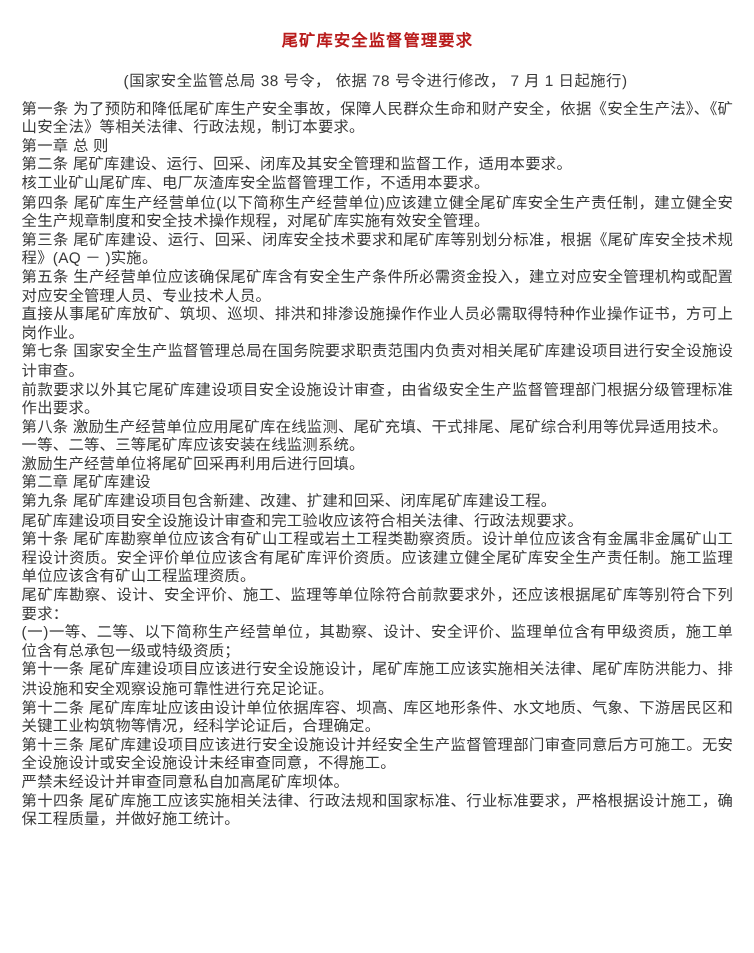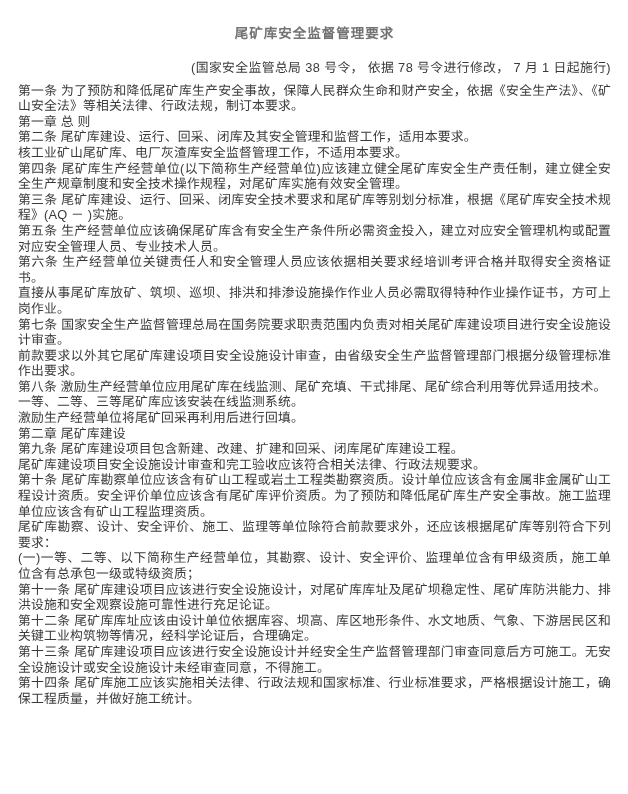--- a/index.html
+++ b/index.html
@@ -18,29 +18,28 @@
     padding: 26px 17px 0 18px;
     color: #3a3a3a;
   }
   .doc-title {
     font-size: 13.5px;
     font-weight: 700;
     text-align: center;
     line-height: 15px;
     letter-spacing: 1px;
     margin-bottom: 19px;
-    color: #737373;
+    color: #b91c1c;
   }
   .doc-subtitle {
     font-size: 12.8px;
     line-height: 15.6px;
     padding-left: 85px;
     margin-bottom: 7px;
     letter-spacing: 0.4px;
-    text-align: right;
   }
   .para {
     font-size: 12.8px;
     line-height: 15.6px;
     text-align: justify;
     letter-spacing: 0.2px;
     word-break: break-all;
   }
 </style>
 </head>
@@ -51,31 +50,31 @@
   <div class="doc-subtitle">(国家安全监管总局 38 号令， 依据 78 号令进行修改， 7 月 1 日起施行)</div>
 
   <div>
     <div class="para">第一条 为了预防和降低尾矿库生产安全事故，保障人民群众生命和财产安全，依据《安全生产法》、《矿山安全法》等相关法律、行政法规，制订本要求。</div>
     <div class="para">第一章 总 则</div>
     <div class="para">第二条 尾矿库建设、运行、回采、闭库及其安全管理和监督工作，适用本要求。</div>
     <div class="para">核工业矿山尾矿库、电厂灰渣库安全监督管理工作，不适用本要求。</div>
     <div class="para">第四条 尾矿库生产经营单位(以下简称生产经营单位)应该建立健全尾矿库安全生产责任制，建立健全安全生产规章制度和安全技术操作规程，对尾矿库实施有效安全管理。</div>
     <div class="para">第三条 尾矿库建设、运行、回采、闭库安全技术要求和尾矿库等别划分标准，根据《尾矿库安全技术规程》(AQ － )实施。</div>
     <div class="para">第五条 生产经营单位应该确保尾矿库含有安全生产条件所必需资金投入，建立对应安全管理机构或配置对应安全管理人员、专业技术人员。</div>
-    <div class="para">第六条 生产经营单位关键责任人和安全管理人员应该依据相关要求经培训考评合格并取得安全资格证书。</div>
     <div class="para">直接从事尾矿库放矿、筑坝、巡坝、排洪和排渗设施操作作业人员必需取得特种作业操作证书，方可上岗作业。</div>
     <div class="para">第七条 国家安全生产监督管理总局在国务院要求职责范围内负责对相关尾矿库建设项目进行安全设施设计审查。</div>
     <div class="para">前款要求以外其它尾矿库建设项目安全设施设计审查，由省级安全生产监督管理部门根据分级管理标准作出要求。</div>
     <div class="para">第八条 激励生产经营单位应用尾矿库在线监测、尾矿充填、干式排尾、尾矿综合利用等优异适用技术。</div>
     <div class="para">一等、二等、三等尾矿库应该安装在线监测系统。</div>
     <div class="para">激励生产经营单位将尾矿回采再利用后进行回填。</div>
     <div class="para">第二章 尾矿库建设</div>
     <div class="para">第九条 尾矿库建设项目包含新建、改建、扩建和回采、闭库尾矿库建设工程。</div>
     <div class="para">尾矿库建设项目安全设施设计审查和完工验收应该符合相关法律、行政法规要求。</div>
-    <div class="para">第十条 尾矿库勘察单位应该含有矿山工程或岩土工程类勘察资质。设计单位应该含有金属非金属矿山工程设计资质。安全评价单位应该含有尾矿库评价资质。为了预防和降低尾矿库生产安全事故。施工监理单位应该含有矿山工程监理资质。</div>
+    <div class="para">第十条 尾矿库勘察单位应该含有矿山工程或岩土工程类勘察资质。设计单位应该含有金属非金属矿山工程设计资质。安全评价单位应该含有尾矿库评价资质。应该建立健全尾矿库安全生产责任制。施工监理单位应该含有矿山工程监理资质。</div>
     <div class="para">尾矿库勘察、设计、安全评价、施工、监理等单位除符合前款要求外，还应该根据尾矿库等别符合下列要求：</div>
     <div class="para">(一)一等、二等、以下简称生产经营单位，其勘察、设计、安全评价、监理单位含有甲级资质，施工单位含有总承包一级或特级资质；</div>
-    <div class="para">第十一条 尾矿库建设项目应该进行安全设施设计，对尾矿库库址及尾矿坝稳定性、尾矿库防洪能力、排洪设施和安全观察设施可靠性进行充足论证。</div>
+    <div class="para">第十一条 尾矿库建设项目应该进行安全设施设计，尾矿库施工应该实施相关法律、尾矿库防洪能力、排洪设施和安全观察设施可靠性进行充足论证。</div>
     <div class="para">第十二条 尾矿库库址应该由设计单位依据库容、坝高、库区地形条件、水文地质、气象、下游居民区和关键工业构筑物等情况，经科学论证后，合理确定。</div>
     <div class="para">第十三条 尾矿库建设项目应该进行安全设施设计并经安全生产监督管理部门审查同意后方可施工。无安全设施设计或安全设施设计未经审查同意，不得施工。</div>
+    <div class="para">严禁未经设计并审查同意私自加高尾矿库坝体。</div>
     <div class="para">第十四条 尾矿库施工应该实施相关法律、行政法规和国家标准、行业标准要求，严格根据设计施工，确保工程质量，并做好施工统计。</div>
   </div>
 </div>
 
 </body></html>

